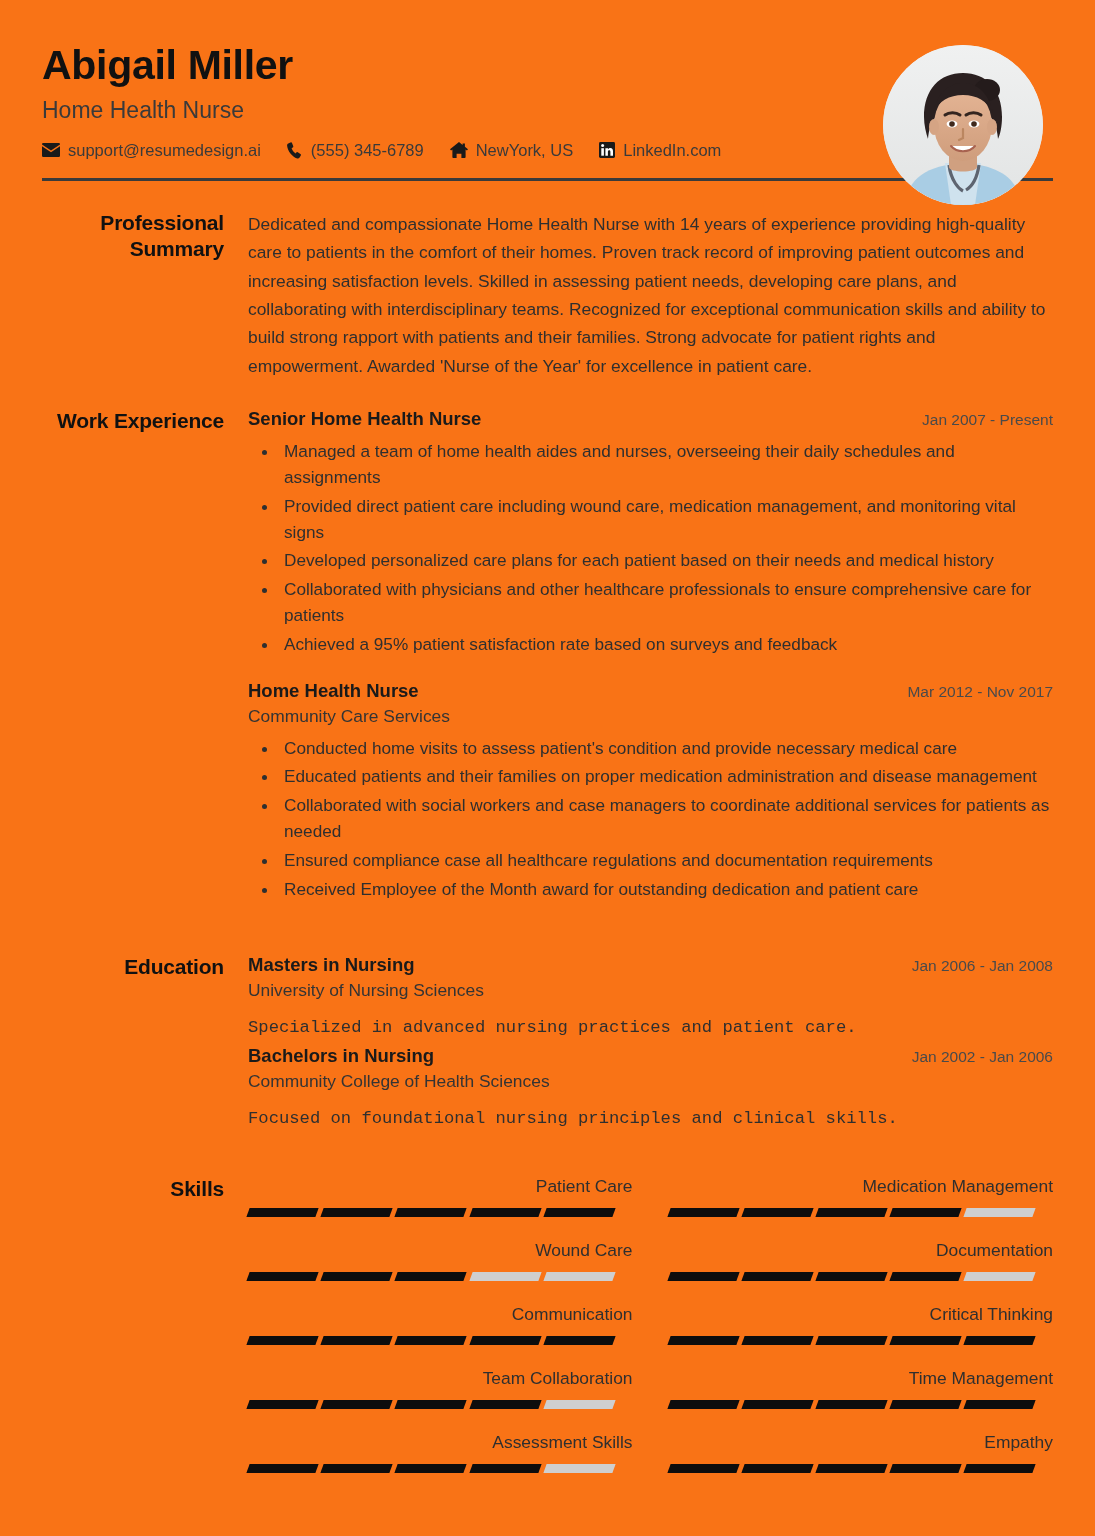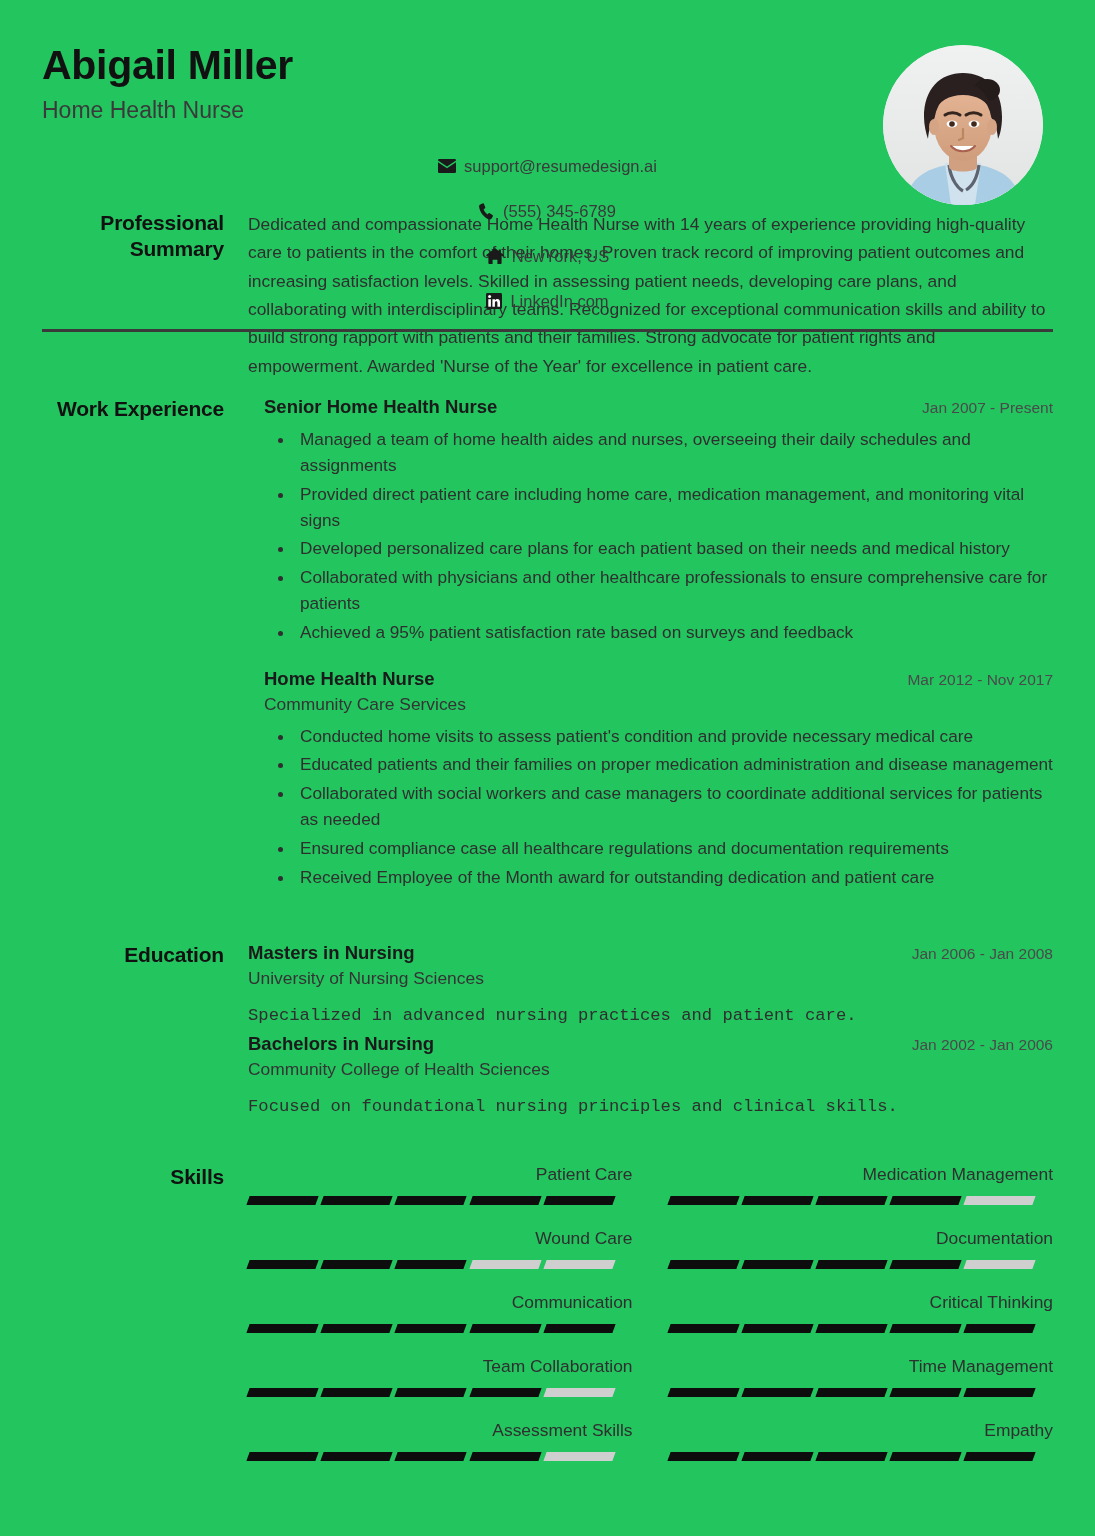--- a/index.html
+++ b/index.html
@@ -8,21 +8,21 @@
     height: 1536px;
     background: #ffffff;
     font-family: "Liberation Sans", sans-serif;
     color: #2c2c2c;
     overflow: hidden;
   }
   .page {
     position: relative;
     width: 1095px;
     height: 1536px;
-    background: #22c55e;
+    background: #f97316;
     padding: 0 42px;
   }
 
   
   .header {
     position: relative;
     padding-top: 44px;
     height: 172px;
   }
   .name {
@@ -35,24 +35,23 @@
   .job-title {
     font-size: 23px;
     font-weight: normal;
     color: #3a3a3a;
     margin-top: 10px;
     line-height: 1.2;
   }
   .contact-row {
     display: flex;
     align-items: center;
-    margin-top: 32px;
+    margin-top: 16px;
     gap: 26px;
     flex-wrap: nowrap;
-    flex-direction: column;
   }
   .contact-item {
     display: flex;
     align-items: center;
     gap: 8px;
     font-size: 16.5px;
     color: #3a3a3a;
     white-space: nowrap;
   }
   .contact-item svg { display: block; flex: none; }
@@ -97,21 +96,21 @@
   }
 
   .summary-section { margin-top: 38px; }
   .summary-text {
     font-size: 17.4px;
     line-height: 1.63;
     color: #2f2f2f;
   }
 
   
-  .exp-section { margin-top: 16px; gap: 16px; }
+  .exp-section { margin-top: 28px; }
   .entry { margin-bottom: 4px; }
   .entry + .entry { margin-top: 22px; }
   .entry-head {
     display: flex;
     justify-content: space-between;
     align-items: baseline;
     gap: 18px;
   }
   .entry-title {
     font-size: 18.5px;
@@ -299,21 +298,21 @@
     <div class="sec-label">Work Experience</div>
     <div class="sec-body">
 
       <div class="entry">
         <div class="entry-head">
           <div class="entry-title">Senior Home Health Nurse</div>
           <div class="entry-date">Jan 2007 - Present</div>
         </div>
         <ul class="bullets">
           <li>Managed a team of home health aides and nurses, overseeing their daily schedules and assignments</li>
-          <li>Provided direct patient care including home care, medication management, and monitoring vital signs</li>
+          <li>Provided direct patient care including wound care, medication management, and monitoring vital signs</li>
           <li>Developed personalized care plans for each patient based on their needs and medical history</li>
           <li>Collaborated with physicians and other healthcare professionals to ensure comprehensive care for patients</li>
           <li>Achieved a 95% patient satisfaction rate based on surveys and feedback</li>
         </ul>
       </div>
 
       <div class="entry">
         <div class="entry-head">
           <div class="entry-title">Home Health Nurse</div>
           <div class="entry-date">Mar 2012 - Nov 2017</div>

